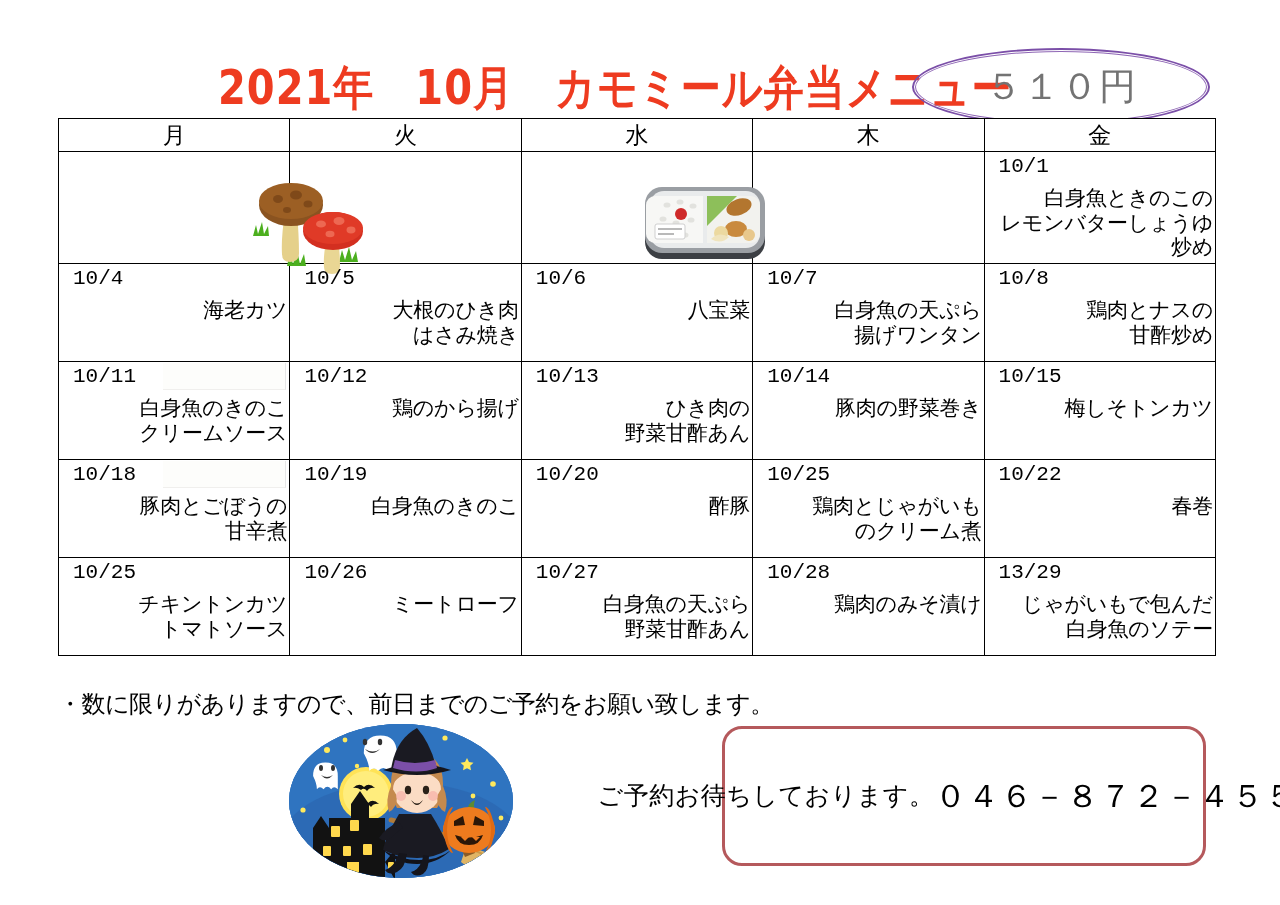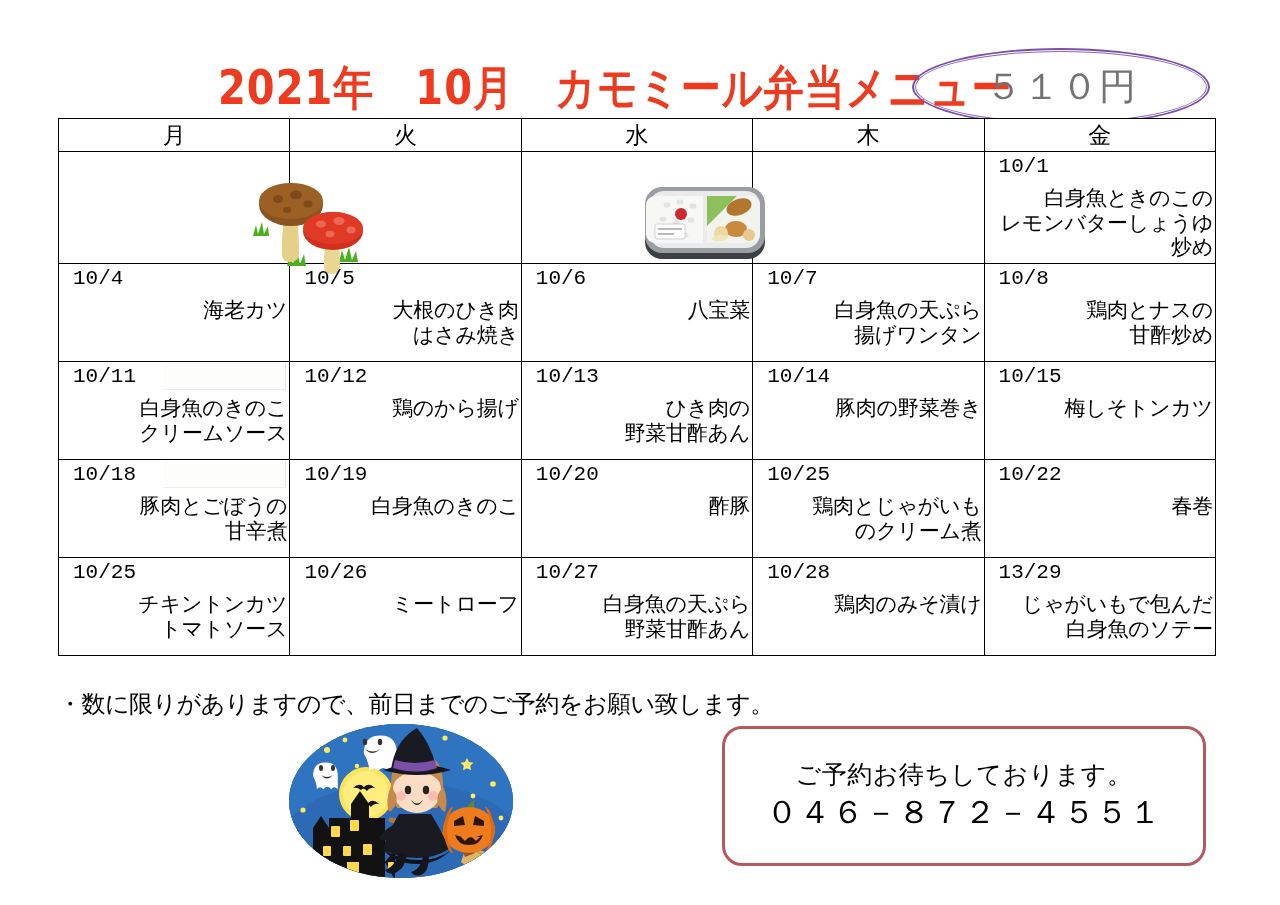--- a/index.html
+++ b/index.html
@@ -182,21 +182,21 @@
   #reservation-box {
     position: absolute;
     left: 722px;
     top: 726px;
     width: 484px;
     height: 140px;
     border: 3px solid #b5595c;
     border-radius: 20px;
     box-sizing: border-box;
     display: flex;
-    flex-direction: column;
+    flex-direction: row;
     align-items: center;
     justify-content: center;
     background: #ffffff;
   }
   #reservation-box .res-line {
     font-size: 25px;
     line-height: 1.34;
     text-align: center;
     white-space: nowrap;
     letter-spacing: 0.5px;

